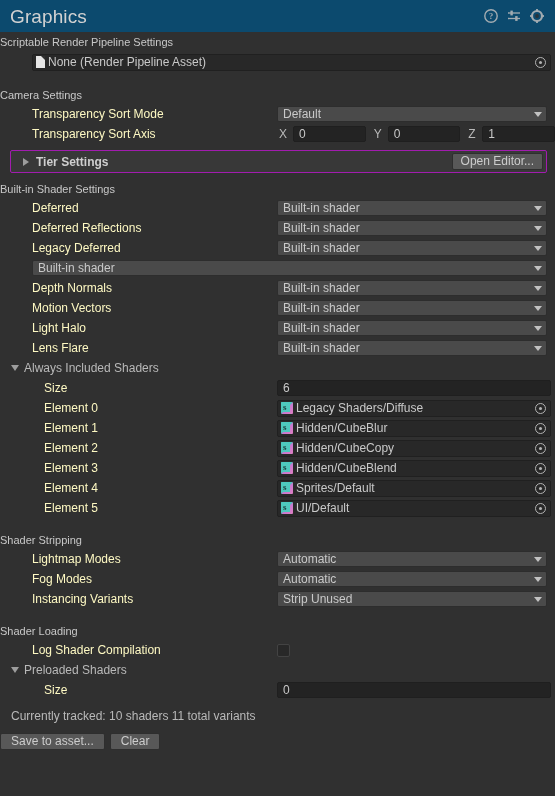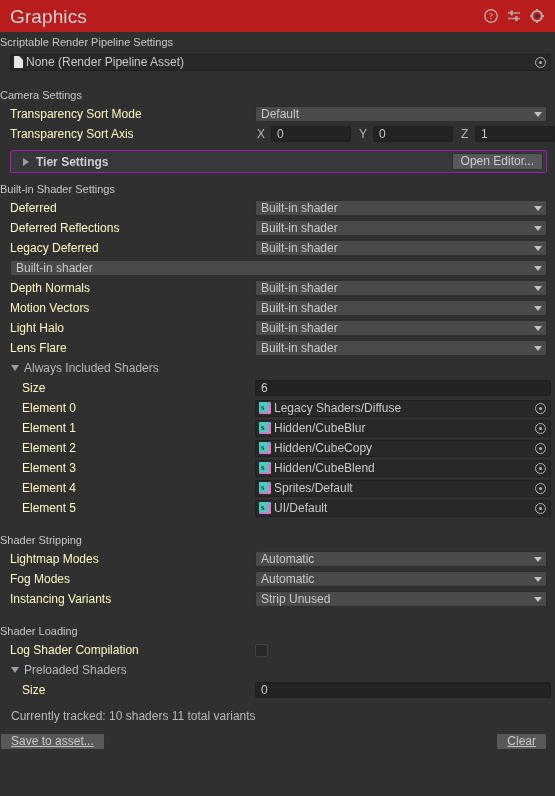--- a/index.html
+++ b/index.html
@@ -22,21 +22,21 @@
     background: #303030;
   }
 
   
   .titlebar {
     position: relative;
     height: 32px;
     padding: 0 8px 0 10px;
     display: flex;
     align-items: center;
-    background: #b91c1c;
+    background: #0c4a6e;
   }
   .title {
     font-size: 19px;
     font-weight: normal;
     color: #d2d2d2;
     letter-spacing: 0.1px;
     line-height: 1;
   }
   .title-icons {
     margin-left: auto;
@@ -57,22 +57,22 @@
     height: 19px;
     display: flex;
     align-items: center;
   }
   .section-head.spaced { margin-top: 12px; }
 
   .row {
     height: 20px;
     display: flex;
     align-items: center;
-    padding-left: 10px;
-    position: relative;
+    position: relative;
+    margin-left: 32px;
   }
   .row .lbl {
     font-size: 12px;
     color: #fef9c3;
     width: 245px;
     flex: 0 0 auto;
     white-space: nowrap;
     overflow: hidden;
   }
   .row .lbl.indent1 { padding-left: 12px; width: 233px; }
@@ -279,24 +279,23 @@
 
   
   .status {
     font-size: 12px;
     color: #b9b9b9;
     padding: 9px 0 0 11px;
     height: 18px;
   }
   .footer-buttons {
     display: flex;
-    justify-content: space-between;
+    justify-content: flex-start;
     gap: 5px;
     padding: 6px 8px 0 0;
-    text-decoration: underline;
   }
   .footer-buttons .btn { padding: 0 10px; }
 
   
   .valcol { padding-right: 8px; }
   .valcol-wide { padding-right: 4px; }
 </style>
 </head>
 <body>
 

